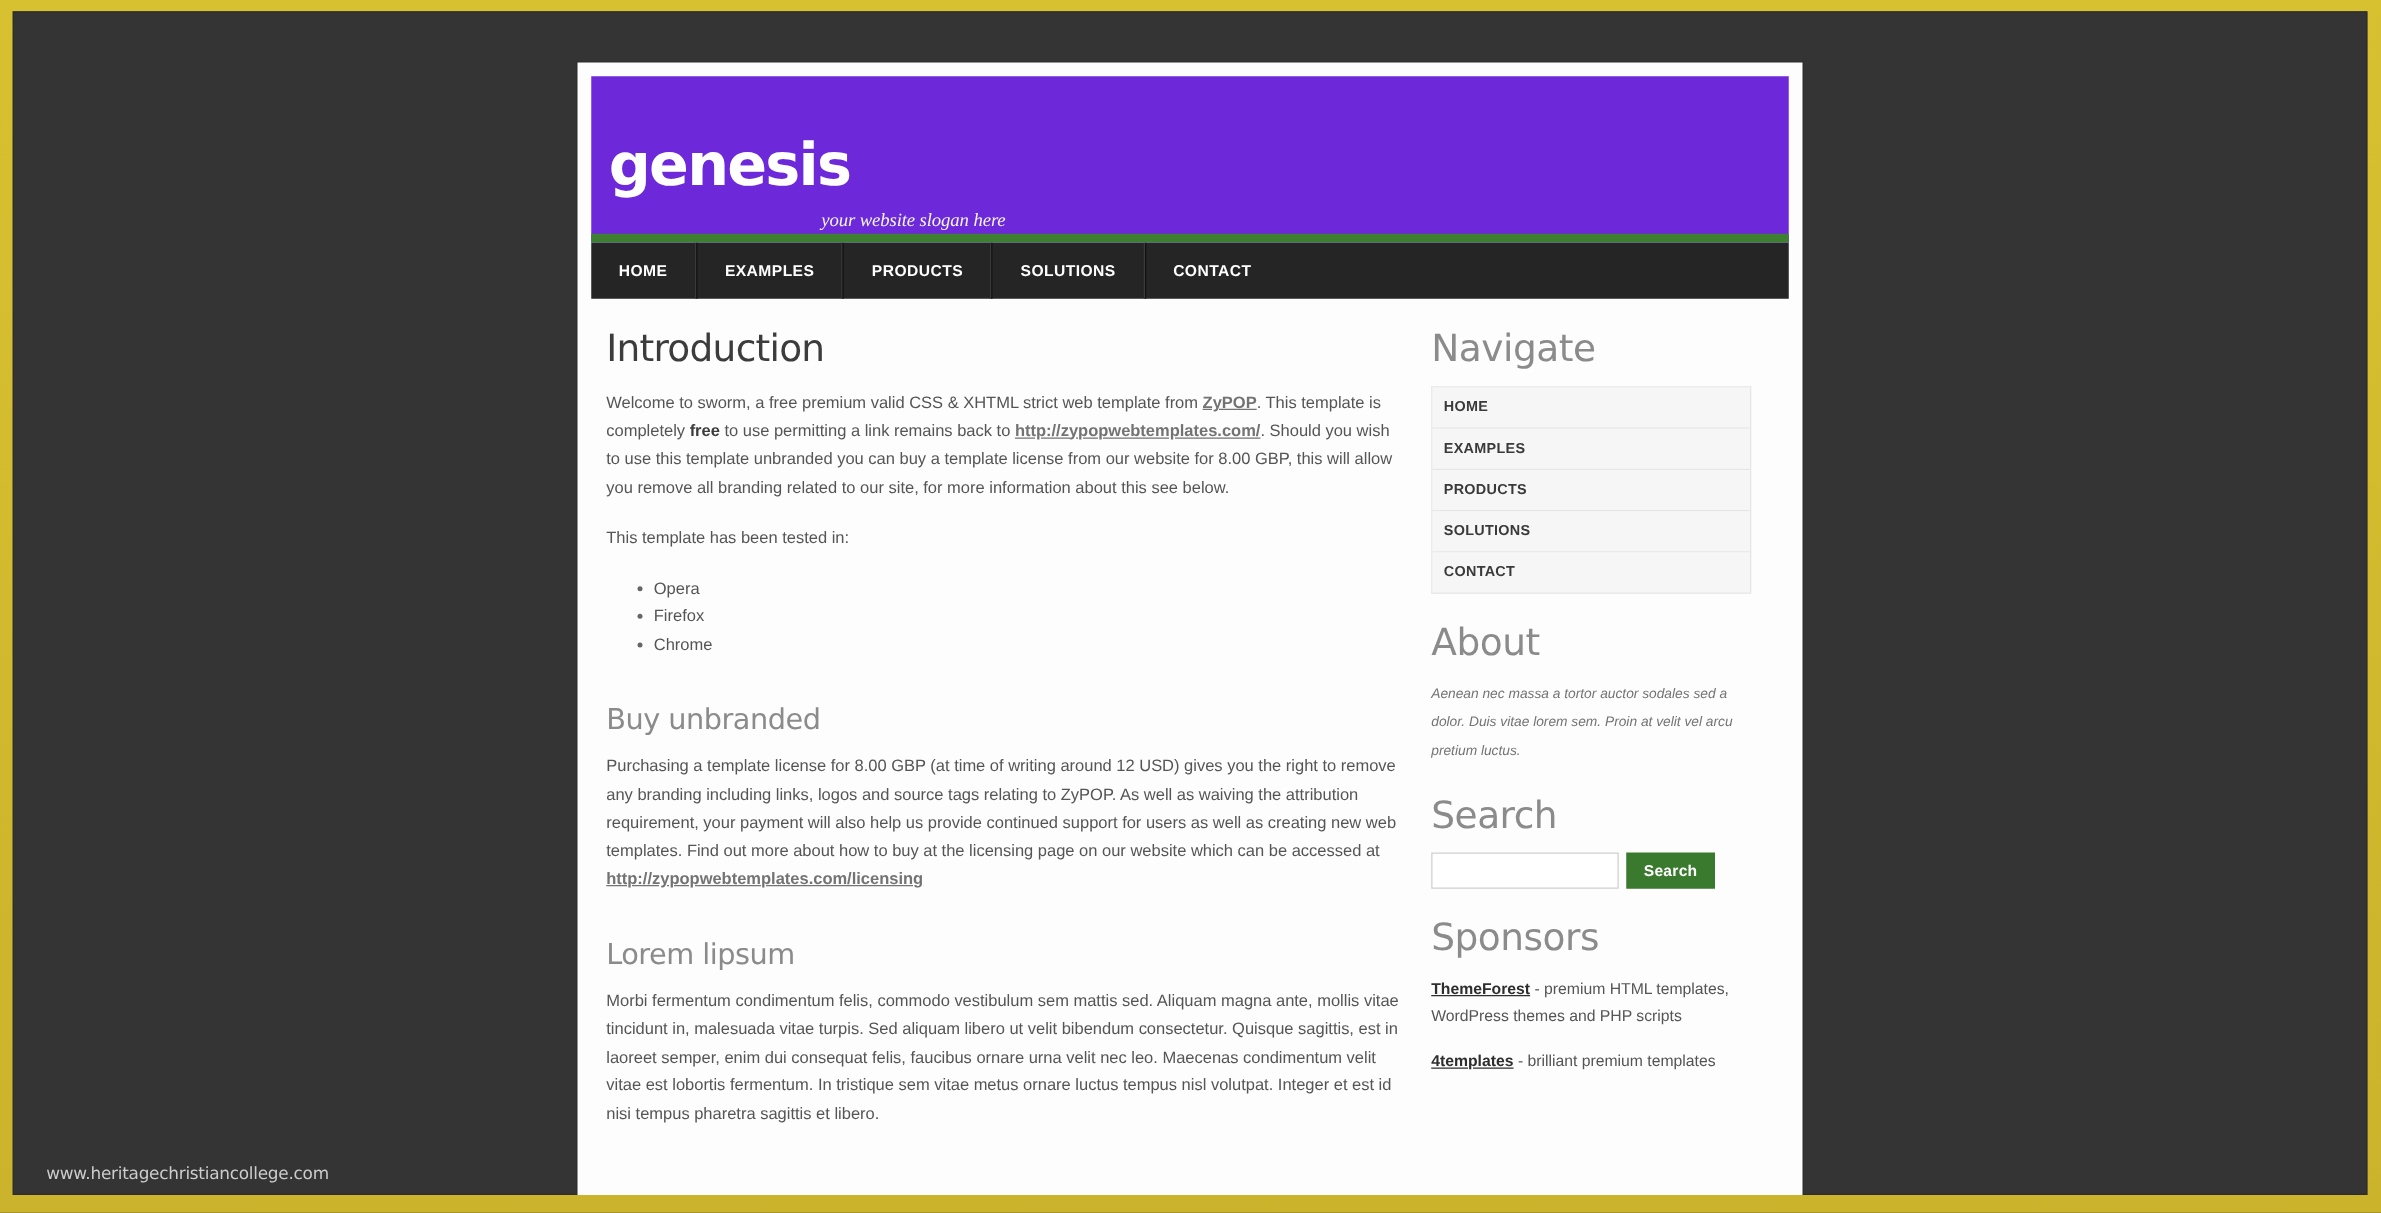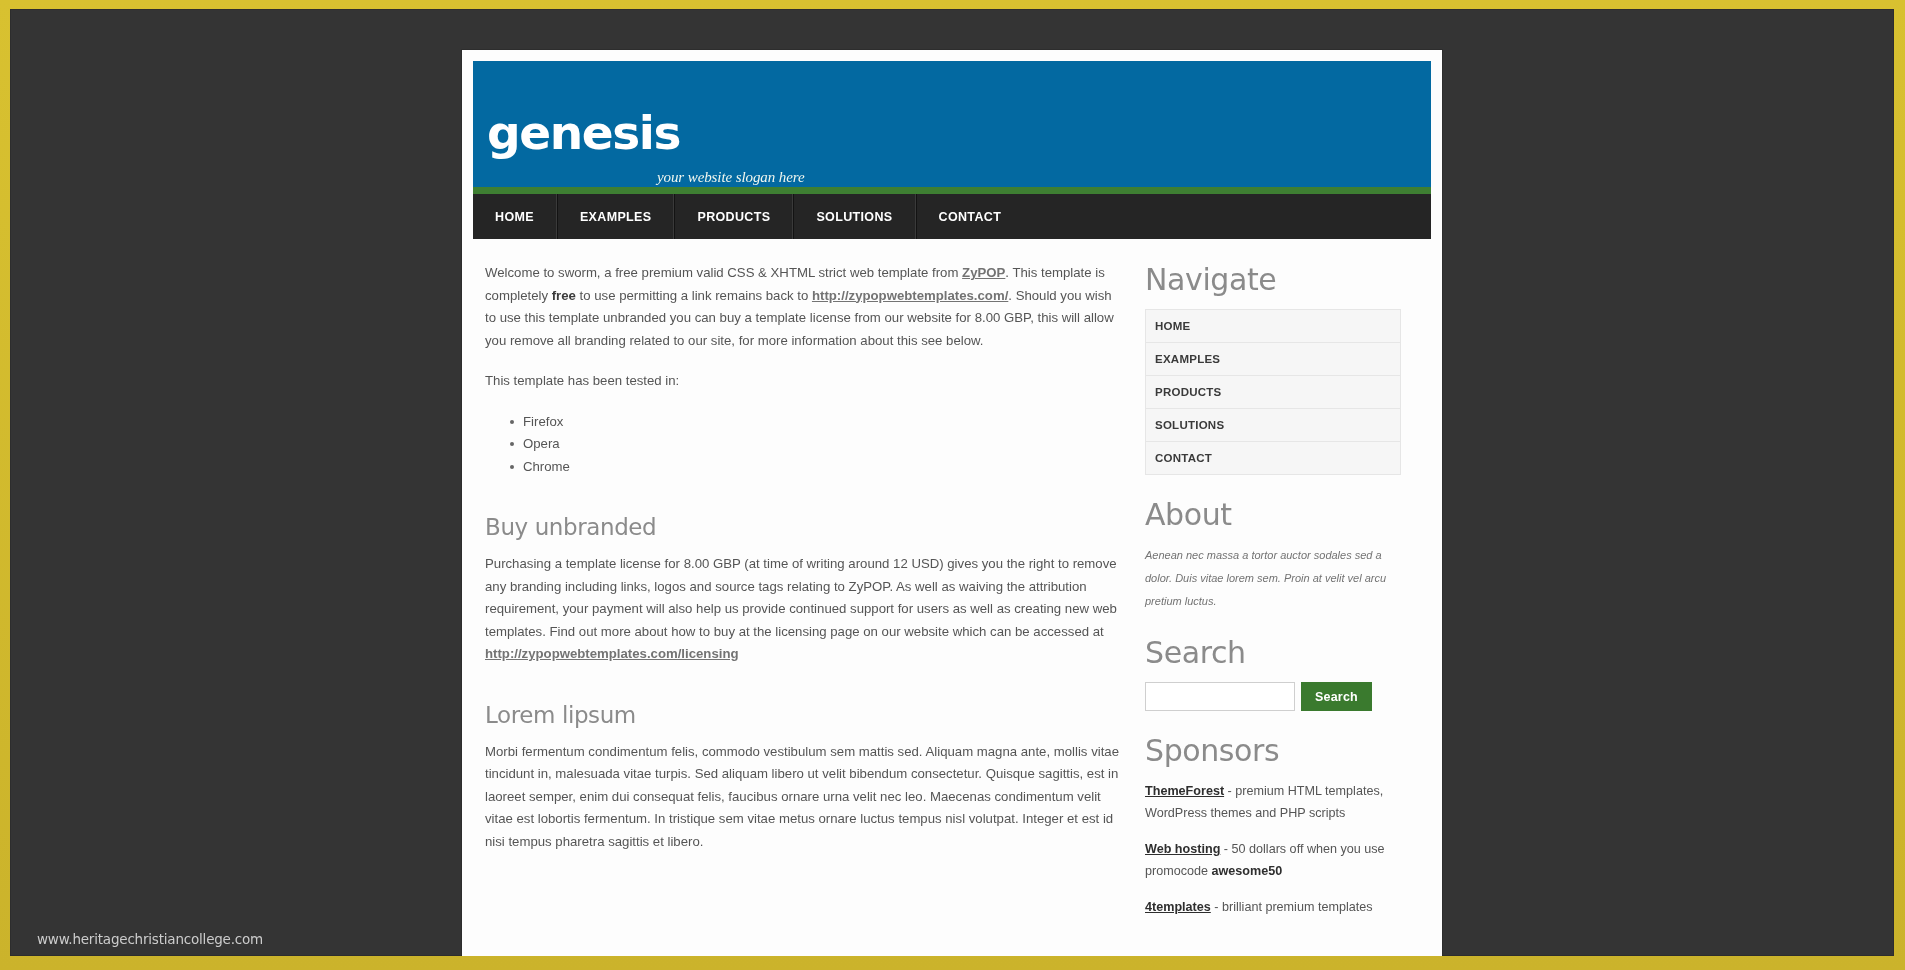--- a/index.html
+++ b/index.html
@@ -66,21 +66,21 @@
     background: #fdfdfd;
     box-sizing: border-box;
     box-shadow: 0 0 0 1px rgba(0,0,0,0.12);
     overflow: hidden;
   }
 
   
   .header {
     margin: 11px 11px 0 11px;
     height: 133px;
-    background: #0369a1;
+    background: #6d28d9;
     position: relative;
     text-align: right;
   }
   .header:after {
     content: "";
     position: absolute;
     left: 0; right: 0; bottom: 0;
     height: 7px;
     background: #3e7f32;
   }
@@ -299,28 +299,29 @@
         <div class="nav-item">EXAMPLES</div>
         <div class="nav-item">PRODUCTS</div>
         <div class="nav-item">SOLUTIONS</div>
         <div class="nav-item last">CONTACT</div>
       </div>
 
       <div class="content-wrap">
 
         <div class="col-main">
 
+          <h1 class="sec-title">Introduction</h1>
 
           <p class="body-text"><span>Welcome to sworm, a free premium valid CSS &amp; XHTML strict web template from </span><a href="#">ZyPOP</a><span>. This template is completely </span><b>free</b><span> to use permitting a link remains back to </span><a href="#">http://zypopwebtemplates.com/</a><span>. Should you wish to use this template unbranded you can buy a template license from our website for 8.00 GBP, this will allow you remove all branding related to our site, for more information about this see below.</span></p>
 
           <p class="body-text">This template has been tested in:</p>
 
           <ul class="browsers">
+            <li>Opera</li>
             <li>Firefox</li>
-            <li>Opera</li>
             <li>Chrome</li>
           </ul>
 
           <h2 class="sec-title">Buy unbranded</h2>
           <p class="body-text"><span>Purchasing a template license for 8.00 GBP (at time of writing around 12 USD) gives you the right to remove any branding including links, logos and source tags relating to ZyPOP. As well as waiving the attribution requirement, your payment will also help us provide continued support for users as well as creating new web templates. Find out more about how to buy at the licensing page on our website which can be accessed at </span><a href="#">http://zypopwebtemplates.com/licensing</a></p>
 
           <h2 class="sec-title">Lorem lipsum</h2>
           <p class="body-text">Morbi fermentum condimentum felis, commodo vestibulum sem mattis sed. Aliquam magna ante, mollis vitae tincidunt in, malesuada vitae turpis. Sed aliquam libero ut velit bibendum consectetur. Quisque sagittis, est in laoreet semper, enim dui consequat felis, faucibus ornare urna velit nec leo. Maecenas condimentum velit vitae est lobortis fermentum. In tristique sem vitae metus ornare luctus tempus nisl volutpat. Integer et est id nisi tempus pharetra sagittis et libero.</p>
 
         </div>
@@ -342,21 +343,20 @@
           <h3 class="side-title tight">Search</h3>
           <div class="search-row">
             <input class="search-input" type="text" value="" style="">
             <button class="search-btn">Search</button>
           </div>
 
           <h3 class="side-title tight">Sponsors</h3>
 
           <p class="sponsor"><a href="#">ThemeForest</a><span> - premium HTML templates, WordPress themes and PHP scripts</span></p>
 
-          <p class="sponsor"><a href="#">Web hosting</a><span> - 50 dollars off when you use promocode </span><b>awesome50</b></p>
 
           <p class="sponsor"><a href="#">4templates</a><span> - brilliant premium templates</span></p>
 
         </div>
       </div>
     </div>
   </div>
 </div>
 
 </body></html>

